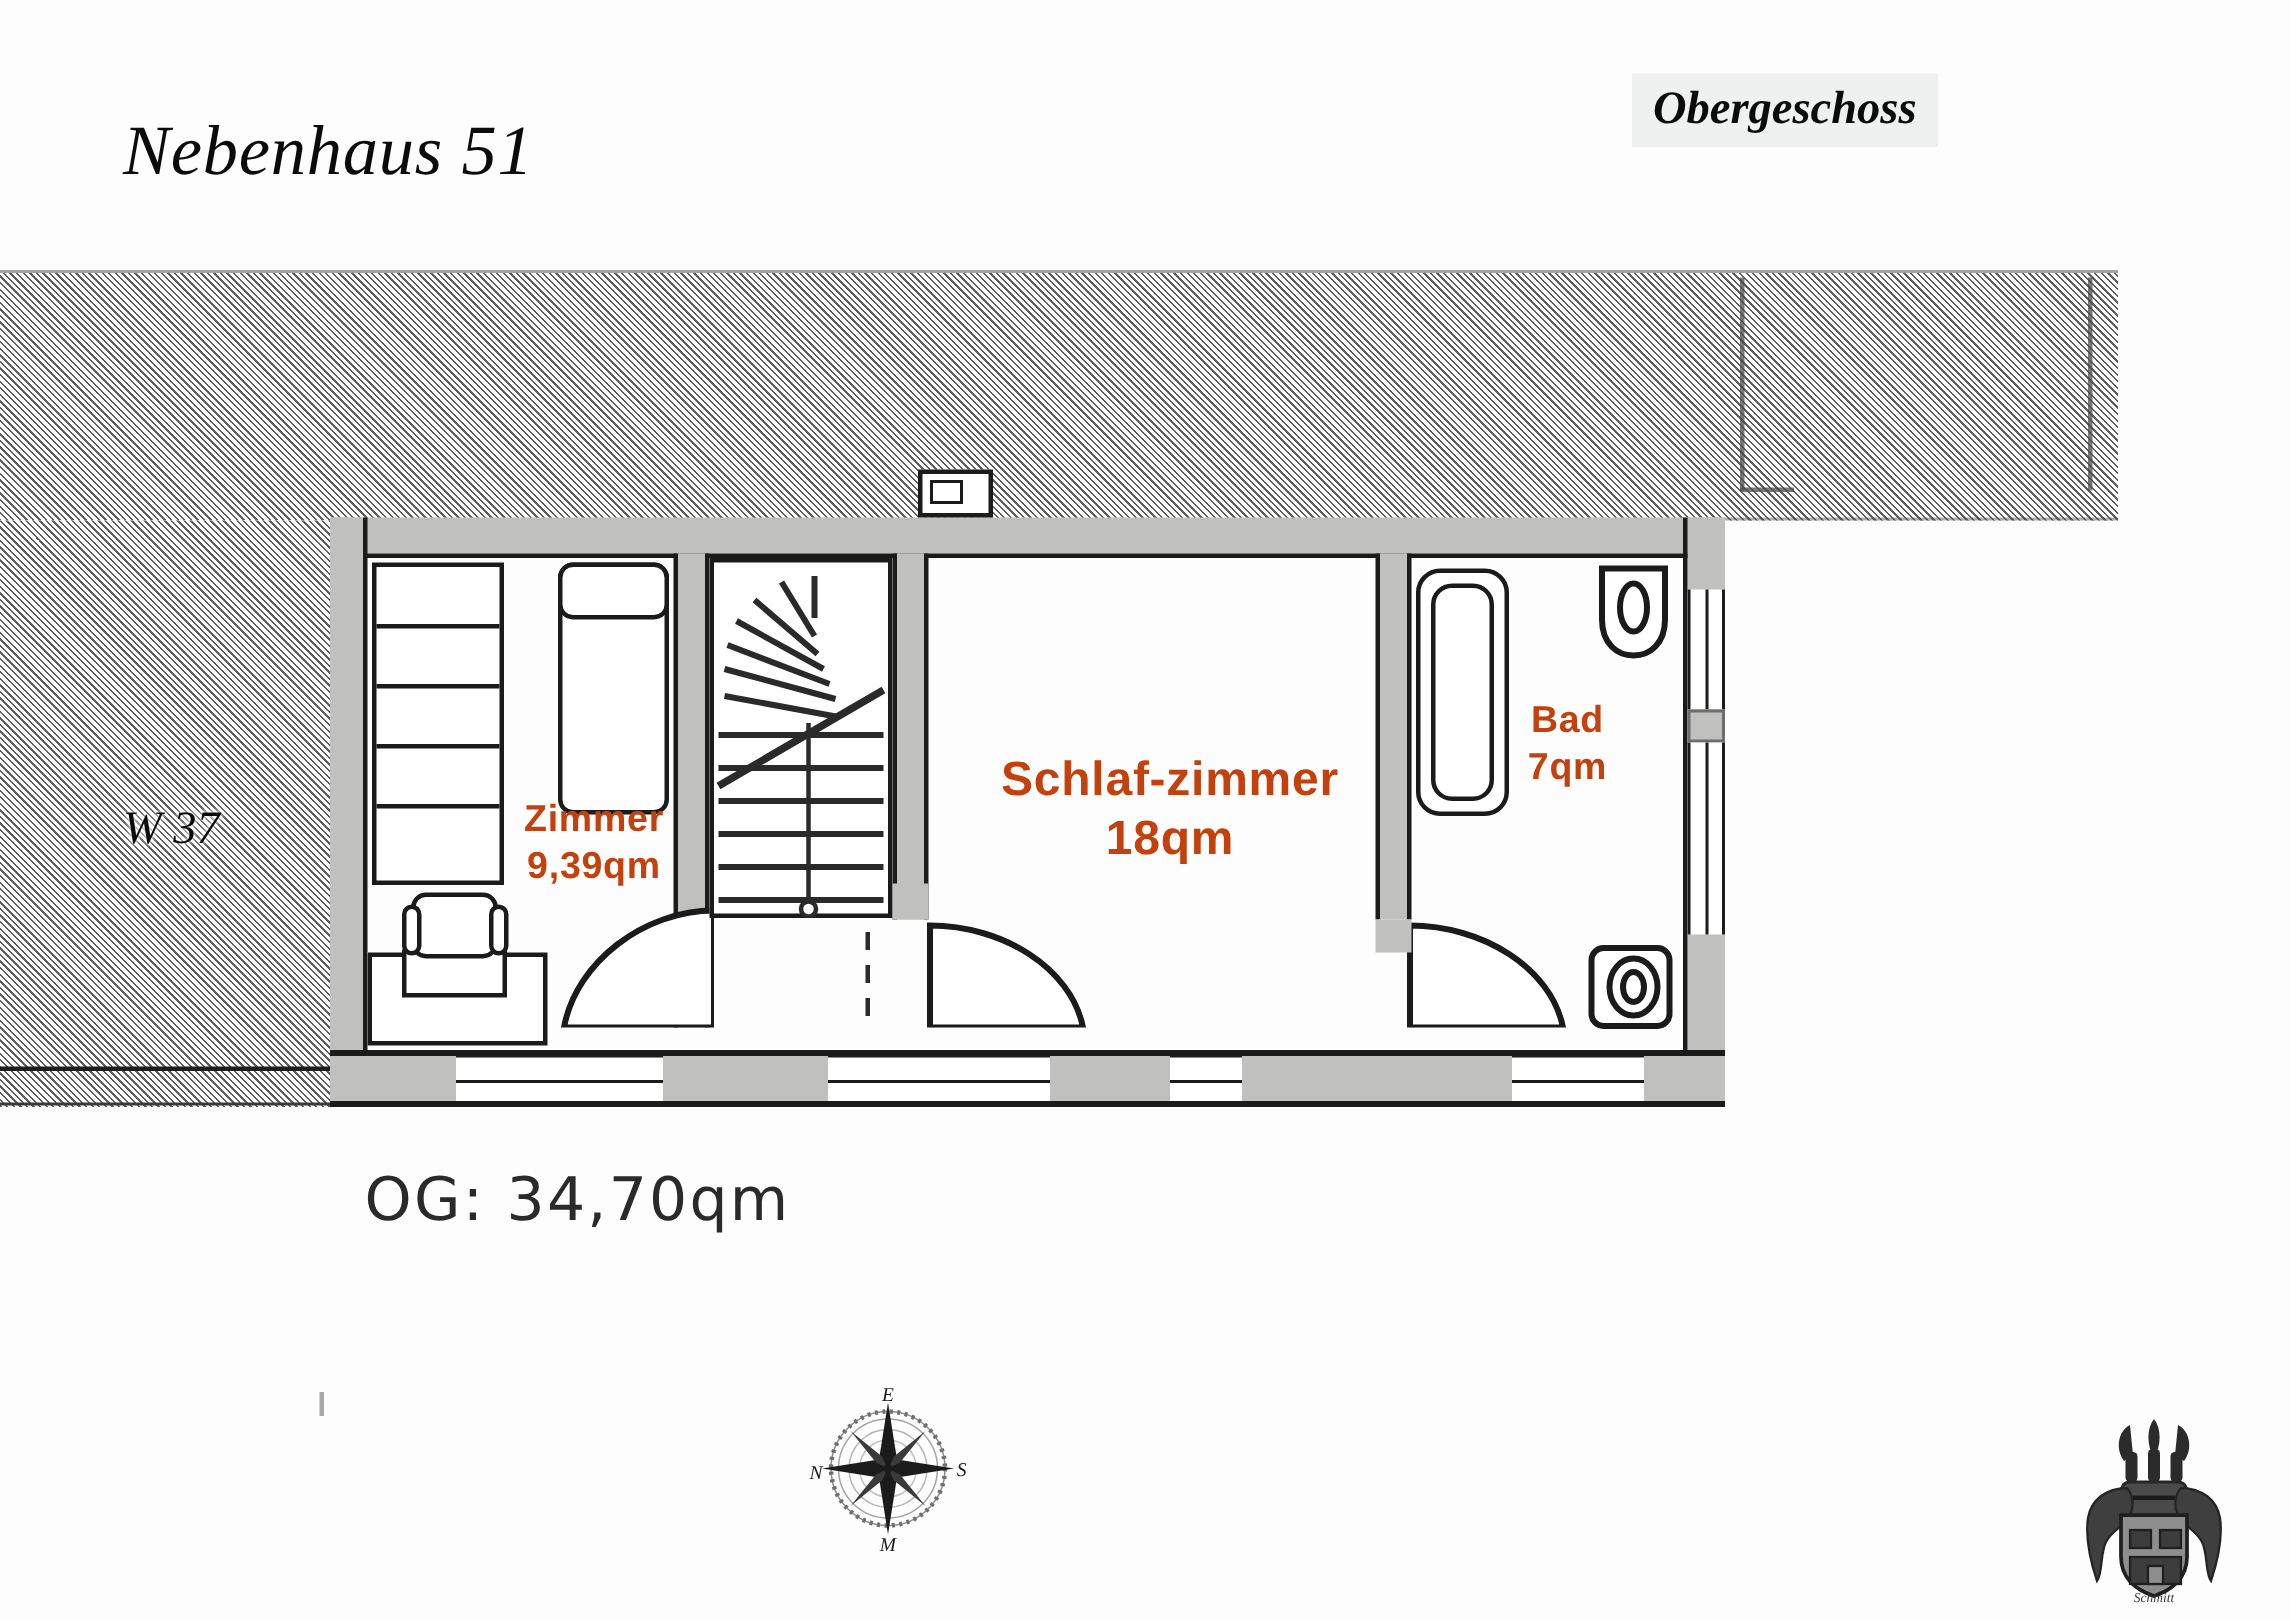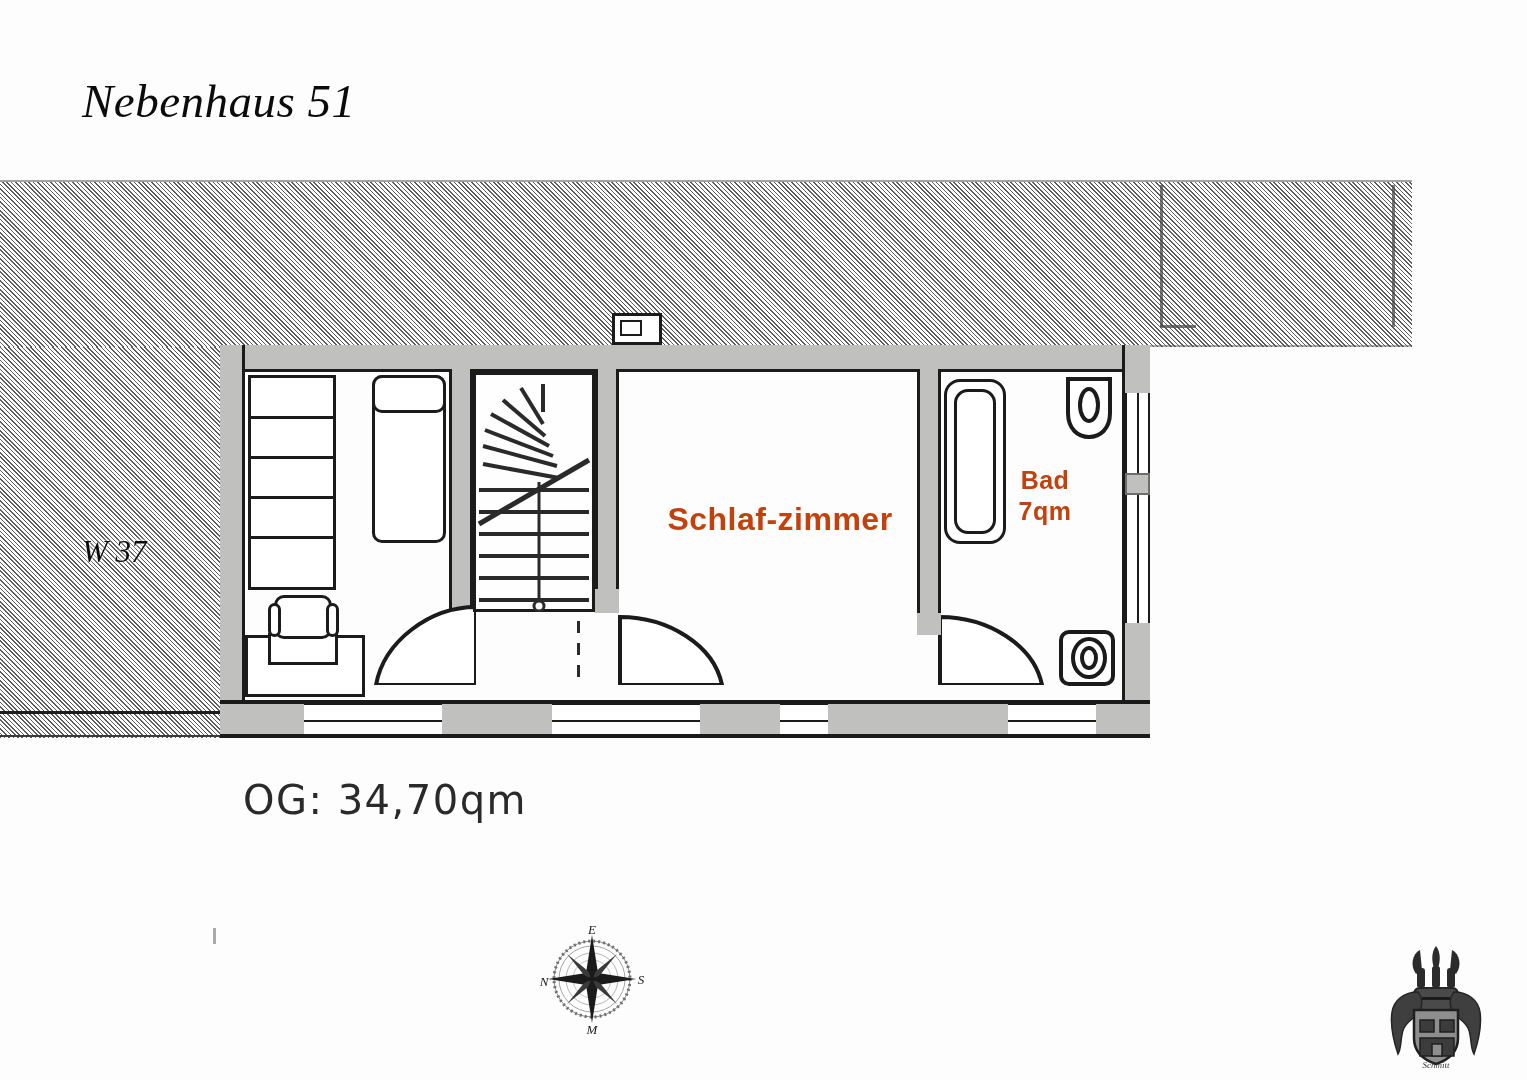--- a/index.html
+++ b/index.html
@@ -196,20 +196,21 @@
   #compass { position: absolute; left: 531px; top: 918px; width: 122px; height: 122px; }
   #crest   { position: absolute; left: 1382px; top: 942px; width: 108px; height: 128px; }
 </style>
 </head>
 <body>
 
 <div class="page">
 
   <div id="title-main">Nebenhaus 51</div>
 
+  <div id="floor-badge">Obergeschoss</div>
 
   <div class="hatch neighbour-top"></div>
 
   <div class="hatch-edge" style="left:1160px; top:185px; width:3px; height:142px;"></div>
   <div class="hatch-edge" style="left:1160px; top:325px; width:36px; height:3px;"></div>
   <div class="hatch-edge" style="left:1392px; top:185px; width:3px; height:142px;"></div>
   <div class="hatch-edge" style="left:0px; top:180px; width:1412px; height:2px; opacity:.5;"></div>
   <div class="hatch-edge" style="left:1150px; top:345px; width:262px; height:2px; opacity:.45;"></div>
 
 
@@ -328,23 +329,28 @@
       <rect x="5" y="5" width="52" height="52" rx="8" fill="#ffffff" stroke="#1b1b1b" stroke-width="4"></rect>
       <ellipse cx="33" cy="31" rx="16" ry="19" fill="#ffffff" stroke="#1b1b1b" stroke-width="4"></ellipse>
       <ellipse cx="33" cy="31" rx="7" ry="10" fill="#ffffff" stroke="#1b1b1b" stroke-width="4"></ellipse>
     </svg>
 
     <svg style="position:absolute; left:718px; top:266px; width:106px; height:74px;" viewBox="0 0 106 74">
       <path d="M2 74 L2 6 C50 6 96 34 104 74 Z" fill="#ffffff" stroke="#1b1b1b" stroke-width="4"></path>
     </svg>
     <div class="wall-plain" style="left:697px; top:268px; width:24px; height:22px;"></div>
 
+    <div class="room-label" style="left:86px; top:186px; width:180px; font-size:25px;">
+      <div>Zimmer</div>
+      <div>9,39qm</div>
+    </div>
 
     <div class="room-label" style="left:440px; top:155px; width:240px; font-size:32px;">
       <div>Schlaf-zimmer</div>
+      <div>18qm</div>
     </div>
 
     <div class="room-label" style="left:760px; top:120px; width:130px; font-size:25px;">
       <div>Bad</div>
       <div>7qm</div>
     </div>
 
   </div>
 
   <div id="label-og">OG: 34,70qm</div>

